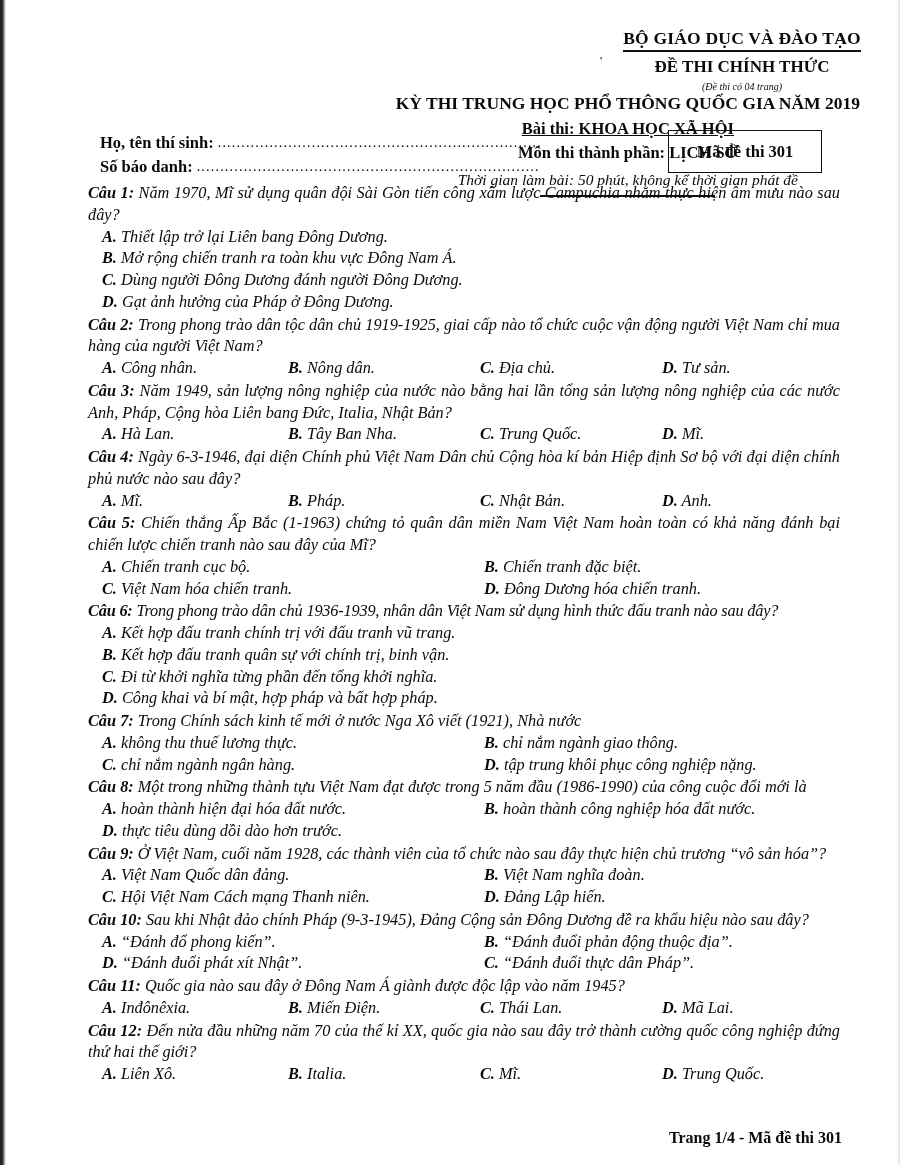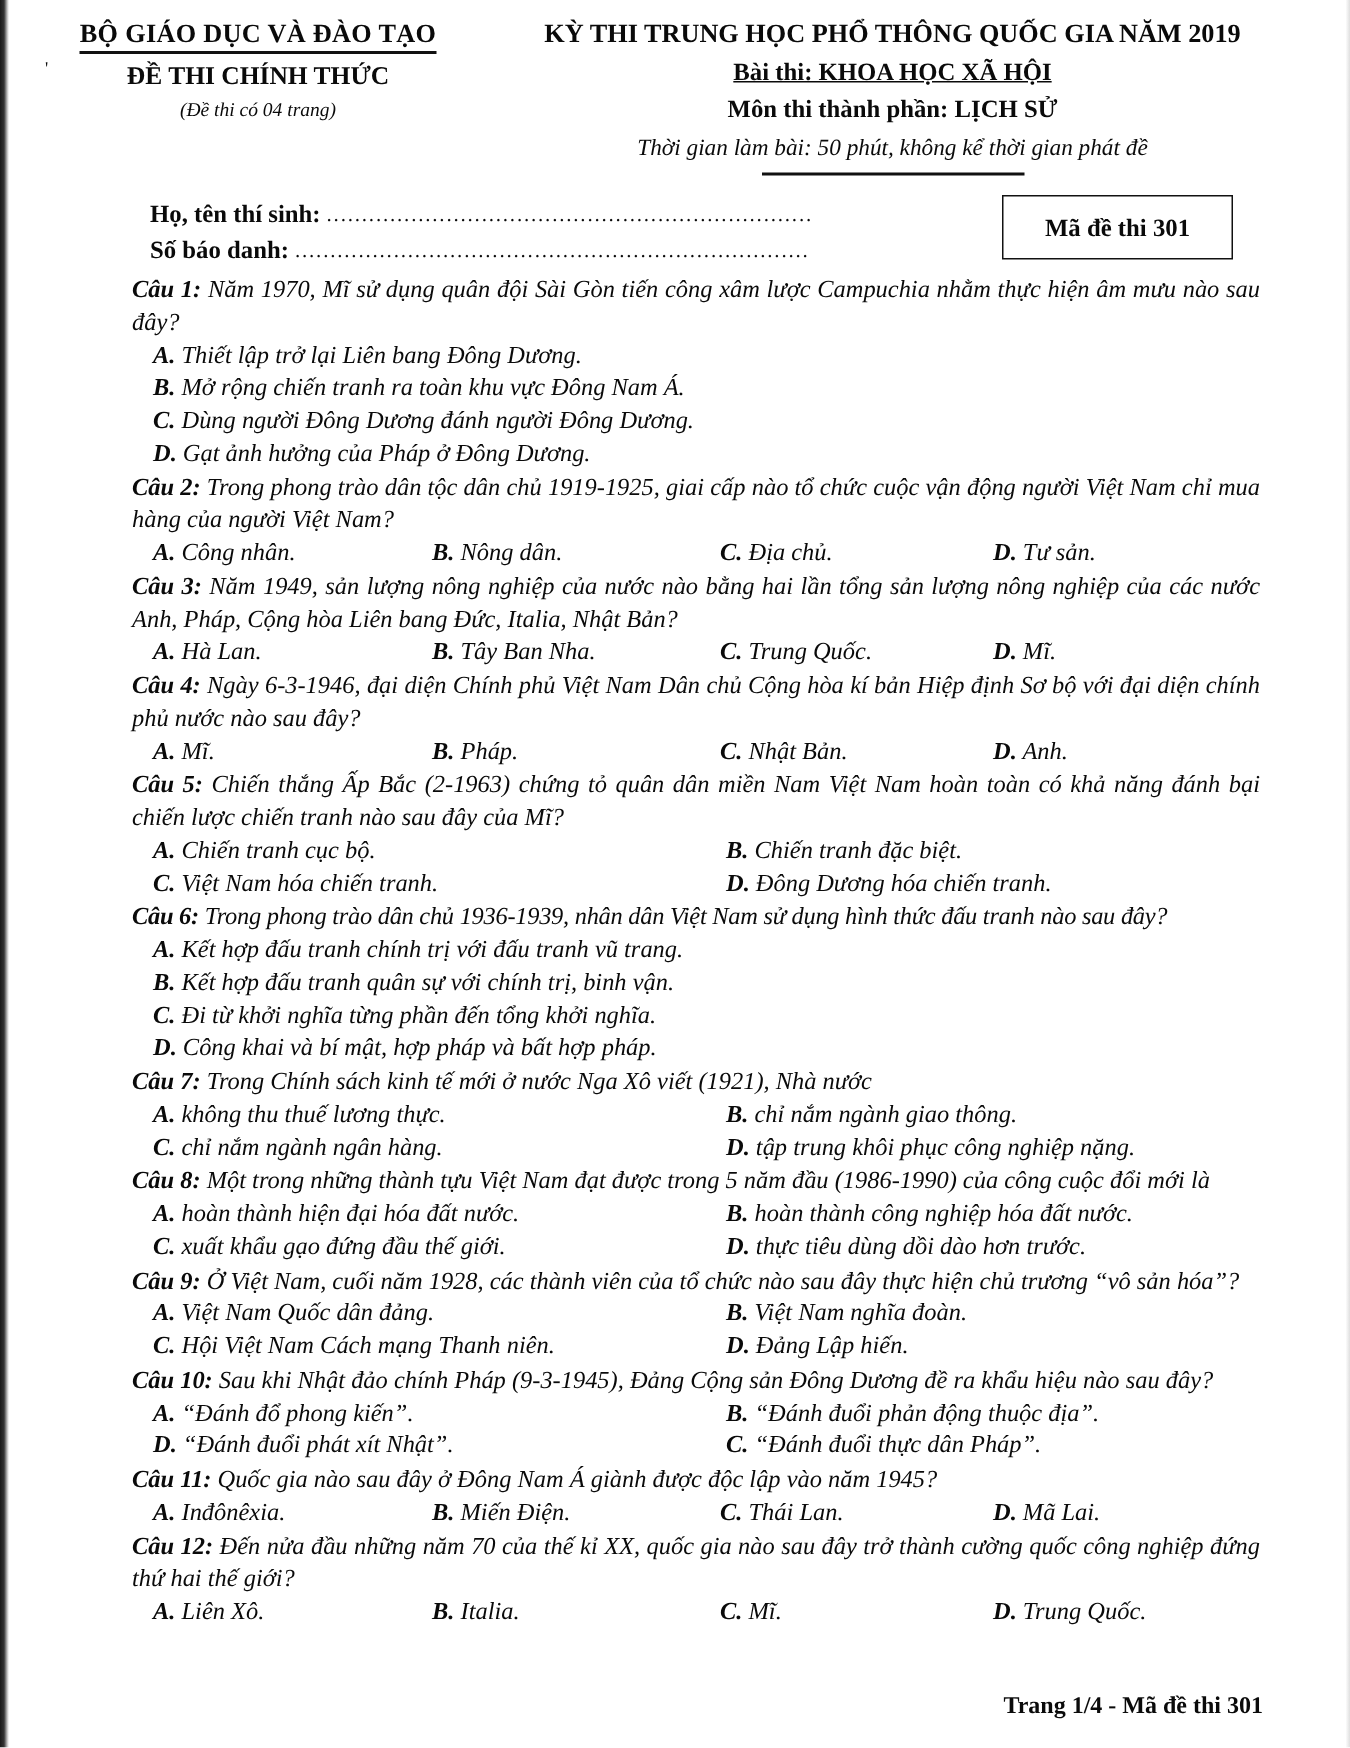--- a/index.html
+++ b/index.html
@@ -39,23 +39,24 @@
     height: 100%;
     background: linear-gradient(to left, #c9c9c9 0%, #ffffff 100%);
     opacity: 0.6;
   }
 
   
   .header {
     position: absolute;
     left: 0;
     right: 0;
-    top: 12px;
+    top: 28px;
     display: flex;
-    align-items: flex-start;
+    align-items: flex-end;
+    flex-direction: column;
   }
   .header-left {
     width: 330px;
     text-align: center;
     padding-left: 14px;
     box-sizing: border-box;
   }
   .ministry {
     font-weight: bold;
     font-size: 17.5px;
@@ -75,21 +76,21 @@
   }
   .official .tick {
     position: absolute;
     left: 16px;
     top: -3px;
     font-size: 12px;
     font-weight: normal;
   }
   .pages-note {
     font-style: italic;
-    font-size: 13px;
+    font-size: 10px;
     margin-top: 3px;
     line-height: 1.2;
   }
   .header-right {
     flex: 1;
     text-align: center;
     padding-right: 40px;
   }
   .exam-title {
     font-weight: bold;
@@ -282,21 +283,21 @@
       <div class="q-block">
         <p class="q-text"><span class="q-num">Câu 4:</span><span> Ngày 6-3-1946, đại diện Chính phủ Việt Nam Dân chủ Cộng hòa kí bản Hiệp định Sơ bộ với đại diện chính phủ nước nào sau đây?</span></p>
         <div class="answers ans-grid4">
           <div class="ans"><span class="lbl">A.</span><span> Mĩ.</span></div>
           <div class="ans"><span class="lbl">B.</span><span> Pháp.</span></div>
           <div class="ans"><span class="lbl">C.</span><span> Nhật Bản.</span></div>
           <div class="ans"><span class="lbl">D.</span><span> Anh.</span></div>
         </div>
       </div>
       <div class="q-block">
-        <p class="q-text"><span class="q-num">Câu 5:</span><span> Chiến thắng Ấp Bắc (2-1963) chứng tỏ quân dân miền Nam Việt Nam hoàn toàn có khả năng đánh bại chiến lược chiến tranh nào sau đây của Mĩ?</span></p>
+        <p class="q-text"><span class="q-num">Câu 5:</span><span> Chiến thắng Ấp Bắc (1-1963) chứng tỏ quân dân miền Nam Việt Nam hoàn toàn có khả năng đánh bại chiến lược chiến tranh nào sau đây của Mĩ?</span></p>
         <div class="answers ans-grid2">
           <div class="ans"><span class="lbl">A.</span><span> Chiến tranh cục bộ.</span></div>
           <div class="ans"><span class="lbl">B.</span><span> Chiến tranh đặc biệt.</span></div>
           <div class="ans"><span class="lbl">C.</span><span> Việt Nam hóa chiến tranh.</span></div>
           <div class="ans"><span class="lbl">D.</span><span> Đông Dương hóa chiến tranh.</span></div>
         </div>
       </div>
       <div class="q-block">
         <p class="q-text tight"><span class="q-num">Câu 6:</span><span> Trong phong trào dân chủ 1936-1939, nhân dân Việt Nam sử dụng hình thức đấu tranh nào sau đây?</span></p>
         <div class="answers ans-stack">
@@ -313,21 +314,20 @@
           <div class="ans"><span class="lbl">B.</span><span> chỉ nắm ngành giao thông.</span></div>
           <div class="ans"><span class="lbl">C.</span><span> chỉ nắm ngành ngân hàng.</span></div>
           <div class="ans"><span class="lbl">D.</span><span> tập trung khôi phục công nghiệp nặng.</span></div>
         </div>
       </div>
       <div class="q-block">
         <p class="q-text"><span class="q-num">Câu 8:</span><span> Một trong những thành tựu Việt Nam đạt được trong 5 năm đầu (1986-1990) của công cuộc đổi mới là</span></p>
         <div class="answers ans-grid2">
           <div class="ans"><span class="lbl">A.</span><span> hoàn thành hiện đại hóa đất nước.</span></div>
           <div class="ans"><span class="lbl">B.</span><span> hoàn thành công nghiệp hóa đất nước.</span></div>
-          <div class="ans"><span class="lbl">C.</span><span> xuất khẩu gạo đứng đầu thế giới.</span></div>
           <div class="ans"><span class="lbl">D.</span><span> thực tiêu dùng dồi dào hơn trước.</span></div>
         </div>
       </div>
       <div class="q-block">
         <p class="q-text"><span class="q-num">Câu 9:</span><span> Ở Việt Nam, cuối năm 1928, các thành viên của tổ chức nào sau đây thực hiện chủ trương “vô sản hóa”?</span></p>
         <div class="answers ans-grid2">
           <div class="ans"><span class="lbl">A.</span><span> Việt Nam Quốc dân đảng.</span></div>
           <div class="ans"><span class="lbl">B.</span><span> Việt Nam nghĩa đoàn.</span></div>
           <div class="ans"><span class="lbl">C.</span><span> Hội Việt Nam Cách mạng Thanh niên.</span></div>
           <div class="ans"><span class="lbl">D.</span><span> Đảng Lập hiến.</span></div>

